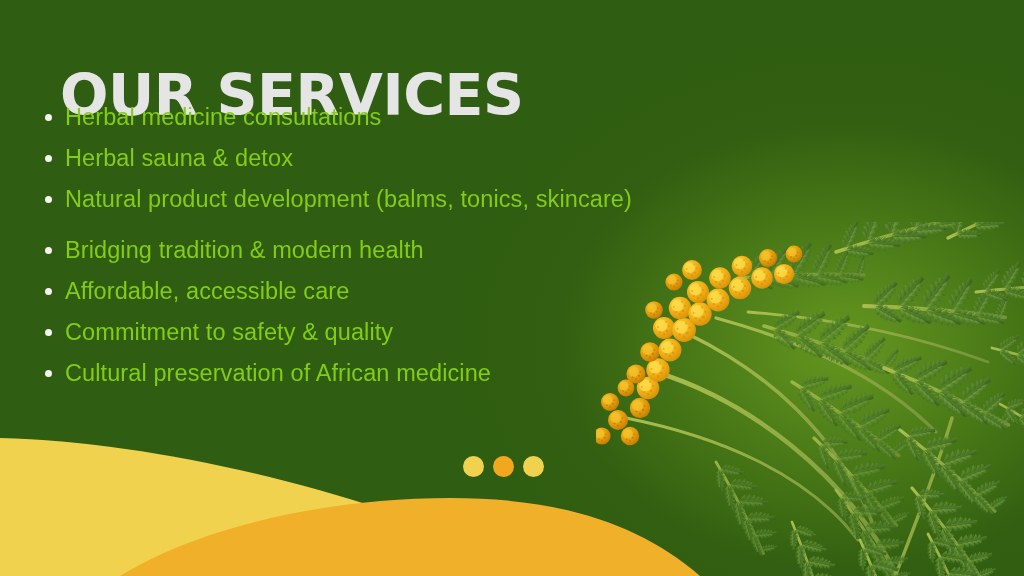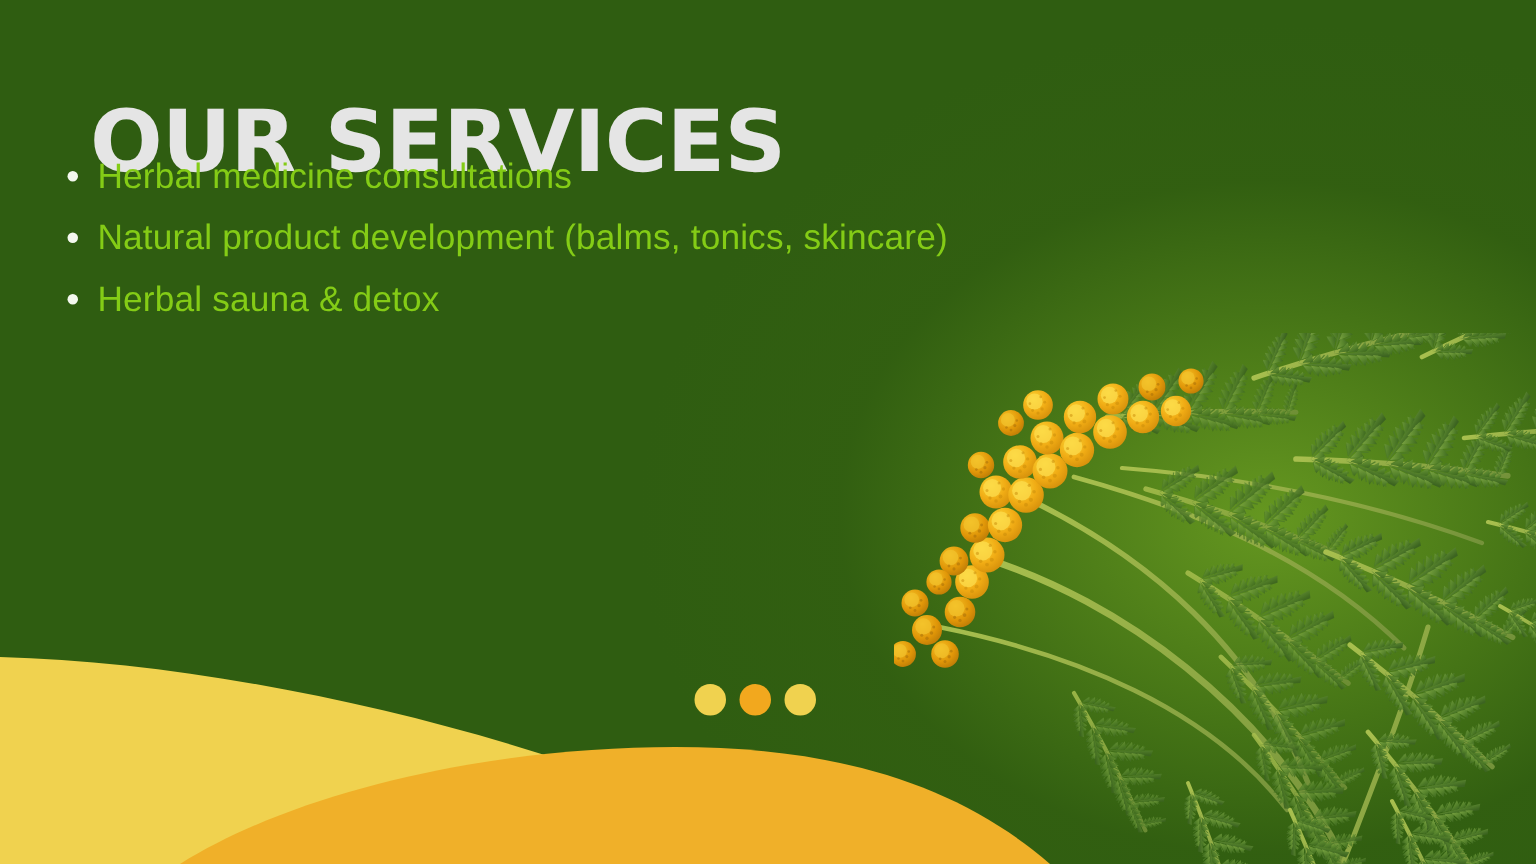--- a/index.html
+++ b/index.html
@@ -299,27 +299,41 @@
 
   <h1 class="title">OUR SERVICES</h1>
 
   <div class="lists">
 
     <ul class="bullet-group group-one">
       <li class="bullet-item">
         <span class="bullet-text">Herbal medicine consultations</span>
       </li>
       <li class="bullet-item">
+        <span class="bullet-text">Herbal sauna &amp; detox</span>
+      </li>
+      <li class="bullet-item">
         <span class="bullet-text">Natural product development (balms, tonics, skincare)</span>
       </li>
-      <li class="bullet-item">
-        <span class="bullet-text">Herbal sauna &amp; detox</span>
-      </li>
     </ul>
 
+    <ul class="bullet-group group-two">
+      <li class="bullet-item">
+        <span class="bullet-text">Bridging tradition &amp; modern health</span>
+      </li>
+      <li class="bullet-item">
+        <span class="bullet-text">Affordable, accessible care</span>
+      </li>
+      <li class="bullet-item">
+        <span class="bullet-text">Commitment to safety &amp; quality</span>
+      </li>
+      <li class="bullet-item justified">
+        <span class="bullet-text">Cultural preservation of African medicine</span>
+      </li>
+    </ul>
 
   </div>
 
   <div class="dots">
     <span class="dot dot-1"></span>
     <span class="dot dot-2"></span>
     <span class="dot dot-3"></span>
   </div>
 
 </div>

